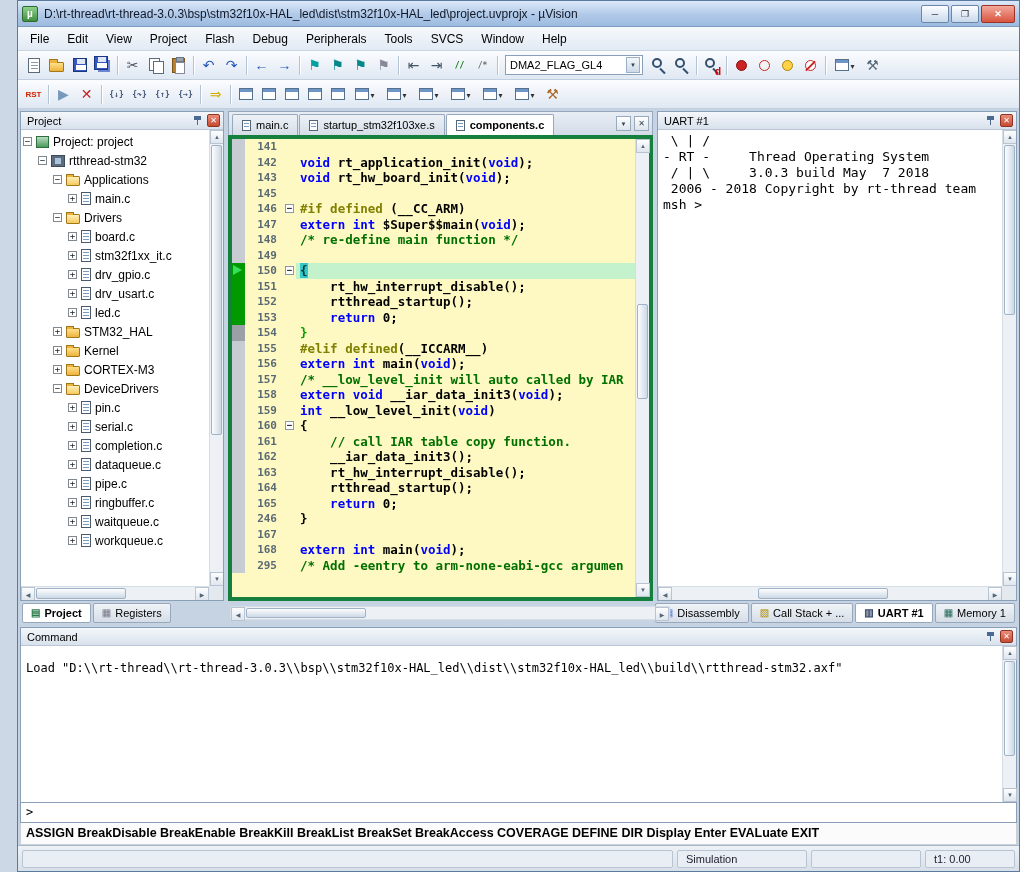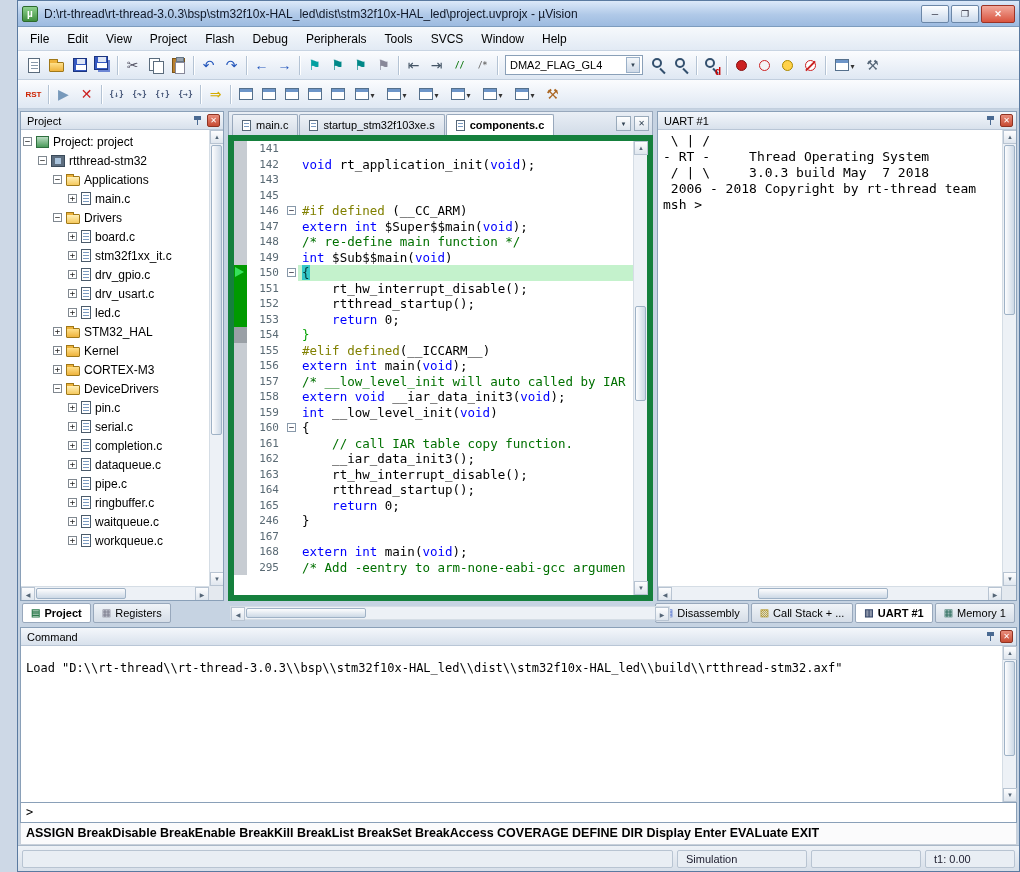--- a/index.html
+++ b/index.html
@@ -138,21 +138,21 @@
   background:linear-gradient(#eef2f7,#d5dde8); font-size:11px; white-space:nowrap; }
 .etab.active { background:#ffffff; font-weight:bold; }
 .etab-icon { width:9px; height:11px; background:#fff; border:1px solid #556677; position:relative; }
 .etab-icon::after { content:""; position:absolute; left:1px; top:2px; width:5px; height:6px;
   background:repeating-linear-gradient(#7a9ac0 0 1px, transparent 1px 3px); }
 .etab-controls { margin-left:auto; display:flex; gap:3px; align-items:center; padding-bottom:4px; }
 .etab-ctrl { width:15px; height:15px; border:1px solid #99aabb; background:linear-gradient(#fff,#dde5ee);
   display:flex; align-items:center; justify-content:center; font-size:8px; color:#345; }
 .etab-ctrl.dd::before { content:"▼"; font-size:6px; }
 .etab-ctrl.cx::before { content:"✕"; }
-.editor-body { flex:1; min-height:0; border:6px solid #15803d; background:#ffffff; position:relative; display:flex; }
+.editor-body { flex:1; min-height:0; border:4px solid #15803d; background:#fef9c3; position:relative; display:flex;font-weight:bold; }
 .code { flex:1; overflow:hidden; font-family:"DejaVu Sans Mono","Liberation Mono",monospace; font-size:12.5px; padding-right:14px; }
 .cl { display:flex; height:15.5px; }
 .cov { flex:0 0 13px; background:#c7ccd2; position:relative; }
 .cov.exec { background:var(--cov1); }
 .cov.noexec { background:var(--cov0); }
 .cur-arrow { position:absolute; left:1px; top:2px; width:0; height:0;
   border-left:9px solid #36e05a; border-top:5.5px solid transparent; border-bottom:5.5px solid transparent; }
 .ln { flex:0 0 38px; text-align:right; padding-right:6px; color:#5a6a74; font-size:11px; line-height:15.5px; }
 .fold { flex:0 0 13px; display:flex; align-items:center; justify-content:center; }
 .fold-box { width:9px; height:9px; border:1px solid #8899aa; background:#fff; font-size:9px; line-height:7px;
@@ -567,20 +567,21 @@
             <div class="cl">
               <span class="cov"></span>
               <span class="ln">142</span>
               <span class="fold"></span>
               <span class="src"><span class="s-k">void</span><span class="s-n"> rt_application_init(</span><span class="s-k">void</span><span class="s-n">);</span></span>
             </div>
             <div class="cl">
               <span class="cov"></span>
               <span class="ln">143</span>
               <span class="fold"></span>
+              <span class="src"><span class="s-k">void</span><span class="s-n"> rt_hw_board_init(</span><span class="s-k">void</span><span class="s-n">);</span></span>
             </div>
             <div class="cl">
               <span class="cov"></span>
               <span class="ln">145</span>
               <span class="fold"></span>
               <span class="src"></span>
             </div>
             <div class="cl">
               <span class="cov"></span>
               <span class="ln">146</span>
@@ -598,21 +599,20 @@
             <div class="cl">
               <span class="cov"></span>
               <span class="ln">148</span>
               <span class="fold"></span>
               <span class="src"><span class="s-c">/* re-define main function */</span></span>
             </div>
             <div class="cl">
               <span class="cov"></span>
               <span class="ln">149</span>
               <span class="fold"></span>
-              <span class="src"><span class="s-k">int</span><span class="s-n"> $Sub$$main(</span><span class="s-k">void</span><span class="s-n">)</span></span>
             </div>
             <div class="cl">
               <span class="cov exec">
                 <span class="cur-arrow"></span>
               </span>
               <span class="ln">150</span>
               <span class="fold">
                 <span class="fold-box">−</span>
               </span>
               <span class="src hl"><span class="s-b">{</span></span>

